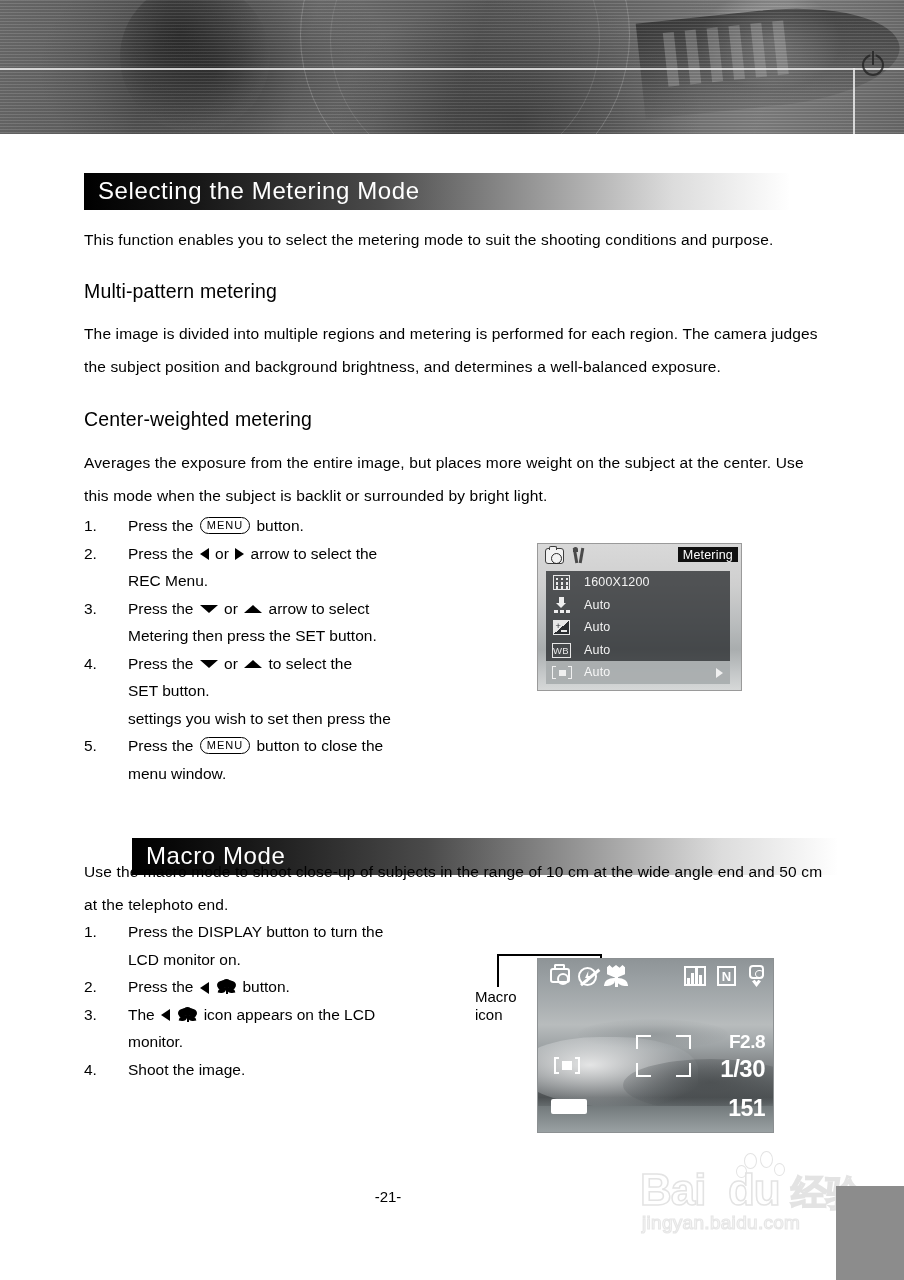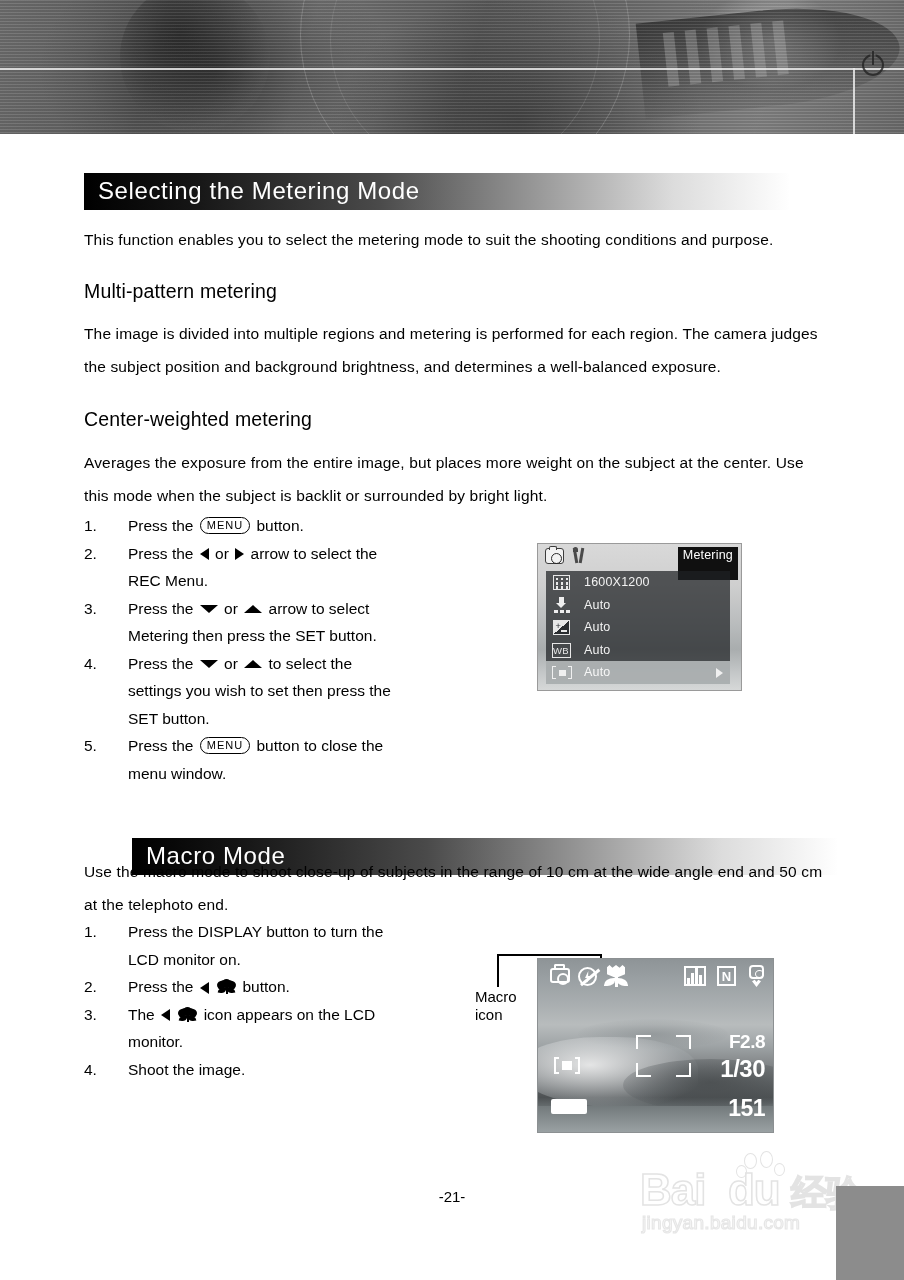--- a/index.html
+++ b/index.html
@@ -146,21 +146,21 @@
   }
   .lcd-menu .tab-tool { position:absolute; left:32px; top:3px; width:18px; height:18px; }
   .lcd-menu .tab-tool .w1,.lcd-menu .tab-tool .w2 {
     position:absolute; top:1px; width:3px; height:15px; background:#4a4a4a;
   }
   .lcd-menu .tab-tool .w1{ left:4px; transform:rotate(-10deg); }
   .lcd-menu .tab-tool .w2{ left:10px; transform:rotate(10deg); }
   .lcd-menu .tab-tool .h1{ position:absolute; left:3px; top:0px; width:5px; height:5px; border:2px solid #4a4a4a; border-radius:50% 50% 0 0; }
   .lcd-menu .title {
     position:absolute; right:3px; top:3px; background:#101010; color:#fff;
-    font-size:12.5px; padding:1px 5px 18px; letter-spacing:.2px;
+    font-size:12.5px; padding:1px 5px 0; letter-spacing:.2px;
   }
   .lcd-menu .rows {
     position:absolute; left:8px; top:27px; width:184px;border-radius:31px;
   }
   .lcd-menu .mrow {
     position:relative; height:22.5px; background:rgba(30,33,36,.72);
     display:flex; align-items:center;
   }
   .lcd-menu .mrow.sel { background:rgba(168,172,174,.92); }
   .lcd-menu .mrow .ic { width:38px; flex:0 0 38px; position:relative; height:22.5px; }
@@ -281,21 +281,21 @@
   
   .callout { position:absolute; left:475px; top:940px; width:125px; height:60px; }
   .callout .vl { position:absolute; left:22px; top:14px; width:2px; height:33px; background:#000; }
   .callout .hl { position:absolute; left:22px; top:14px; width:105px; height:2px; background:#000; }
   .callout .vr { position:absolute; left:125px; top:14px; width:2px; height:22px; background:#000; }
   .callout .arrow { position:absolute; left:120px; top:32px; width:0;height:0;
                     border-left:6px solid transparent;border-right:6px solid transparent;border-top:9px solid #000; }
   .callout .lbl { position:absolute; left:0px; top:48px; font-size:15px; line-height:18px; color:#000; }
 
   
-  .pagenum { position:absolute; left:0; top:1188px; width:904px; text-align:center; font-size:15px; color:#000; }
+  .pagenum { position:absolute; left:0; top:1188px; width:776px; text-align:center; font-size:15px; color:#000; }
 
   
   .wm { position:absolute; left:640px; top:1155px; width:240px; height:90px; pointer-events:none; }
   .wm .baidu {
     position:absolute; left:0; top:10px; font-size:44px; font-weight:bold; letter-spacing:-1px;
     color:transparent; -webkit-text-stroke:1.5px #e3e3e3;
   }
   .wm .paw { position:absolute; left:96px; top:-2px; width:54px; height:34px; }
   .wm .paw span { position:absolute; border:1.5px solid #e3e3e3; border-radius:50%; }
   .wm .dom {
@@ -382,22 +382,22 @@
     <div class="nrow">
       <div class="num">4.</div>
       <div class="body">
         <span>Press the</span>
         <span class="tri tri-d"></span>
         <span>or</span>
         <span class="tri tri-u"></span>
         <span>to select the</span>
       </div>
     </div>
+    <div class="cont">SET button.</div>
     <div class="cont">settings you wish to set then press the</div>
-    <div class="cont">SET button.</div>
 
     <div class="nrow">
       <div class="num">5.</div>
       <div class="body">
         <span>Press the</span>
         <span class="menu-pill">MENU</span>
         <span>button to close the</span>
       </div>
     </div>
     <div class="cont">menu window.</div>

